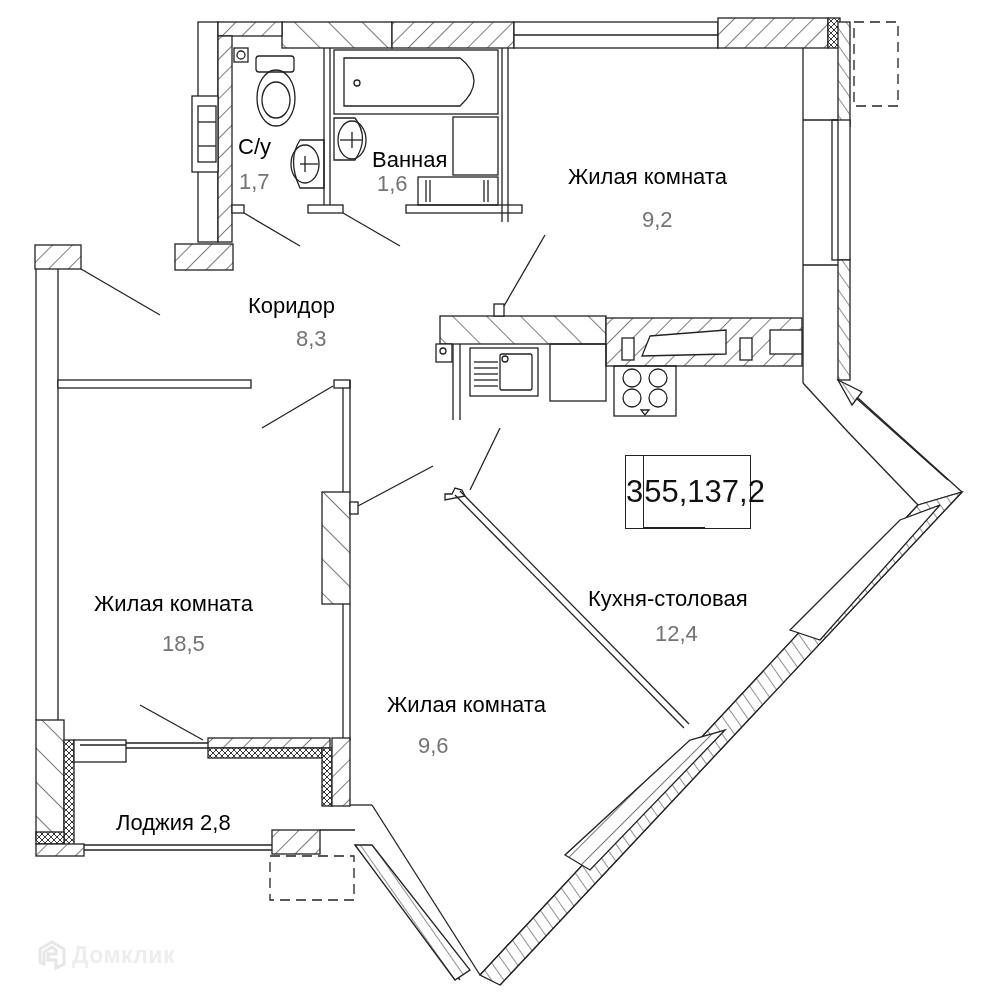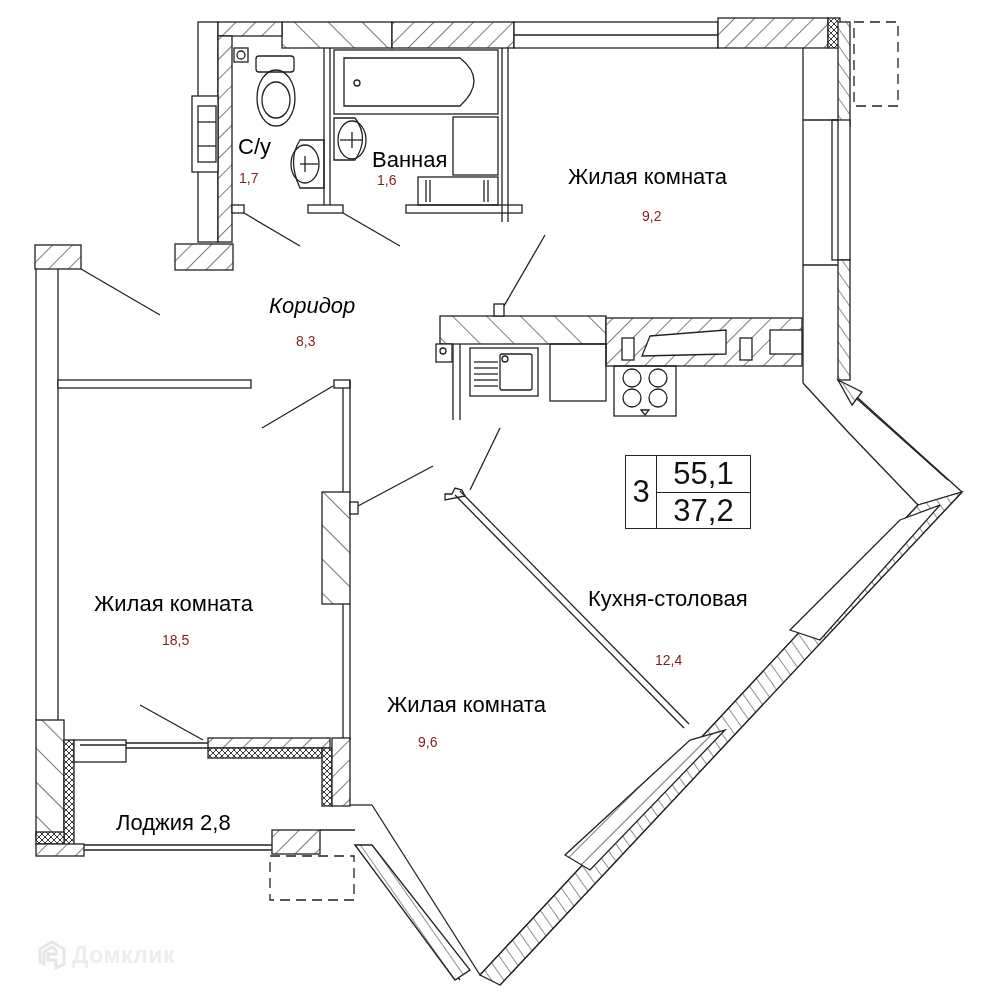--- a/index.html
+++ b/index.html
@@ -1,22 +1,22 @@
 <!DOCTYPE html>
 <html><head>
 <meta charset="utf-8">
 <style>
   html, body { margin: 0; padding: 0; background: #ffffff; }
   body { width: 1000px; height: 1000px; position: relative; overflow: hidden; font-family: "Liberation Sans", sans-serif; }
   #plan { position: absolute; left: 0; top: 0; width: 1000px; height: 1000px; }
   .lbl { position: absolute; color: #000000; font-size: 22px; text-align: center; white-space: nowrap; line-height: 1; }
-  .area { position: absolute; color: #7f1d1d; font-size: 14px; text-align: center; white-space: nowrap; line-height: 1; }
+  .area { position: absolute; color: #737373; font-size: 22px; text-align: center; white-space: nowrap; line-height: 1; }
   .summary { position: absolute; left: 625px; top: 455px; width: 126px; height: 74px; border: 1.5px solid #222; box-sizing: border-box; display: flex; background: #fff; }
   .summary .rooms { width: 30px; border-right: 1.5px solid #222; display: flex; align-items: center; justify-content: center; font-size: 31px; color: #111; }
-  .summary .areas { flex: 1; display: flex; flex-direction: column; }
+  .summary .areas { flex: 1; display: flex; flex-direction: row; }
   .summary .areas div { flex: 1; display: flex; align-items: center; justify-content: center; font-size: 31px; color: #111; }
   .summary .areas div:first-child { border-bottom: 1.5px solid #222; }
   .watermark { position: absolute; left: 38px; top: 940px; display: flex; align-items: center; gap: 6px; color: rgba(235,235,235,0.9); font-size: 23px; font-weight: bold; letter-spacing: 0.5px; }
   .watermark svg { display: block; }
 </style>
 </head>
 <body>
 
 <svg id="plan" viewBox="0 0 1000 1000" xmlns="http://www.w3.org/2000/svg">
   <defs>
@@ -198,31 +198,31 @@
 
 <div class="lbl" style="left:238px; top:136px;">С/у</div>
 <div class="area" style="left:239px; top:171px;">1,7</div>
 
 <div class="lbl" style="left:372px; top:149px;">Ванная</div>
 <div class="area" style="left:377px; top:173px;">1,6</div>
 
 <div class="lbl" style="left:568px; top:166px;">Жилая комната</div>
 <div class="area" style="left:642px; top:209px;text-align:center;">9,2</div>
 
-<div class="lbl" style="left:269px; top:295px;font-style:italic;">Коридор</div>
-<div class="area" style="left:296px; top:328px;margin-top:6px;">8,3</div>
+<div class="lbl" style="left:248px; top:295px;">Коридор</div>
+<div class="area" style="left:296px; top:328px;">8,3</div>
 
 <div class="lbl" style="left:94px; top:593px;">Жилая комната</div>
 <div class="area" style="left:162px; top:633px;">18,5</div>
 
 <div class="lbl" style="left:387px; top:694px;">Жилая комната</div>
 <div class="area" style="left:418px; top:735px;">9,6</div>
 
 <div class="lbl" style="left:588px; top:588px;">Кухня-столовая</div>
-<div class="area" style="left:655px; top:623px;margin-top:30px;">12,4</div>
+<div class="area" style="left:655px; top:623px;">12,4</div>
 
 <div class="lbl" style="left:116px; top:812px;">Лоджия 2,8</div>
 
 <div class="summary">
   <div class="rooms">3</div>
   <div class="areas">
     <div>55,1</div>
     <div>37,2</div>
   </div>
 </div>

